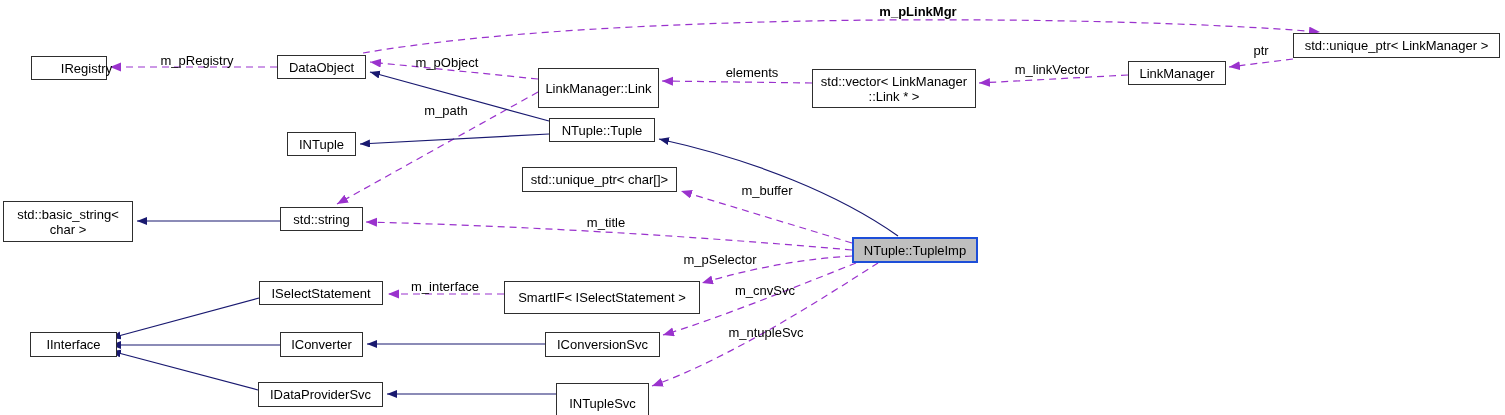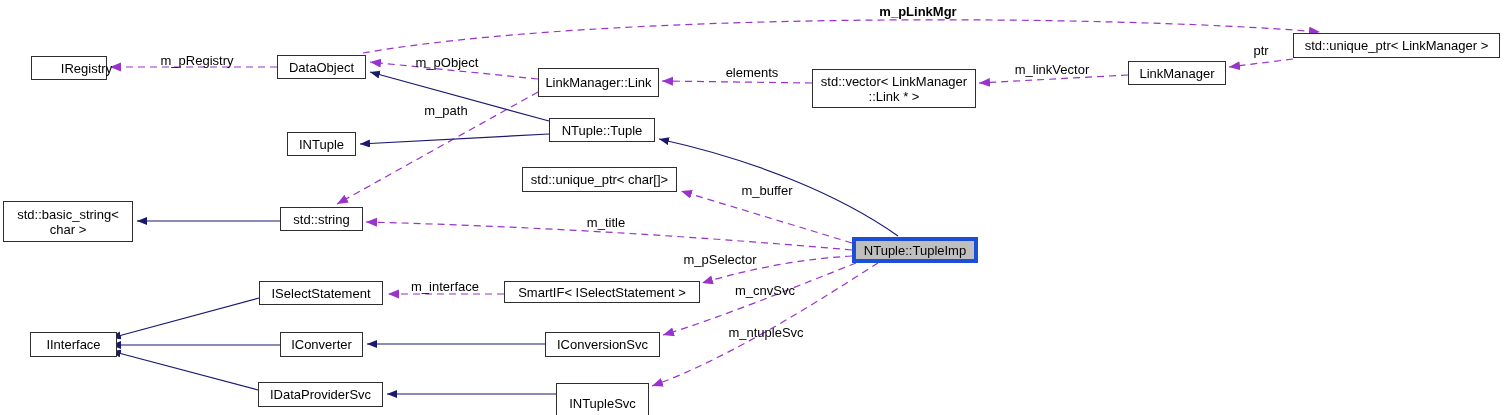--- a/index.html
+++ b/index.html
@@ -32,21 +32,21 @@
     display: flex;
     flex-direction: column;
     align-items: center;
     justify-content: center;
     text-align: center;
     white-space: nowrap;
     cursor: pointer;
   }
   .node.main {
     background: #bfbfbf;
-    border: 4px solid #1d4ed8;
+    border: 2px solid #1d4ed8;
     cursor: default;
   }
   .edge-label {
     position: absolute;
     transform: translate(-50%, -50%);
     font-size: 13px;
     color: #000000;
     white-space: nowrap;
     pointer-events: none;
   }
@@ -104,21 +104,21 @@
       <div class="edge-label" style="left: 766px; top: 332px;">m_ntupleSvc</div>
       <div class="edge-label" style="left: 445px; top: 286px;">m_interface</div>
     </div>
   <div id="node-layer">
       <div class="node" style="left: 31px; top: 56px; width: 76px; height: 24px; padding-left: 35px;">
         <span>IRegistry</span>
       </div>
       <div class="node" style="left: 277px; top: 55px; width: 89px; height: 24px;">
         <span>DataObject</span>
       </div>
-      <div class="node" style="left: 538px; top: 68px; width: 121px; height: 29px;">
+      <div class="node" style="left: 538px; top: 68px; width: 121px; height: 40px;">
         <span>LinkManager::Link</span>
       </div>
       <div class="node" style="left: 812px; top: 69px; width: 164px; height: 39px;">
         <span>std::vector&lt; LinkManager</span>
         <span>::Link * &gt;</span>
       </div>
       <div class="node" style="left: 1128px; top: 61px; width: 98px; height: 24px;">
         <span>LinkManager</span>
       </div>
       <div class="node" style="left: 1293px; top: 33px; width: 207px; height: 25px;">
@@ -139,21 +139,21 @@
       </div>
       <div class="node" style="left: 280px; top: 207px; width: 83px; height: 24px;">
         <span>std::string</span>
       </div>
       <div class="node main" style="left: 852px; top: 237px; width: 126px; height: 26px;">
         <span>NTuple::TupleImp</span>
       </div>
       <div class="node" style="left: 259px; top: 281px; width: 124px; height: 24px;">
         <span>ISelectStatement</span>
       </div>
-      <div class="node" style="left: 504px; top: 281px; width: 196px; height: 22px;">
+      <div class="node" style="left: 504px; top: 281px; width: 196px; height: 33px;">
         <span>SmartIF&lt; ISelectStatement &gt;</span>
       </div>
       <div class="node" style="left: 30px; top: 332px; width: 87px; height: 25px;">
         <span>IInterface</span>
       </div>
       <div class="node" style="left: 280px; top: 332px; width: 83px; height: 25px;">
         <span>IConverter</span>
       </div>
       <div class="node" style="left: 545px; top: 332px; width: 115px; height: 25px;">
         <span>IConversionSvc</span>

